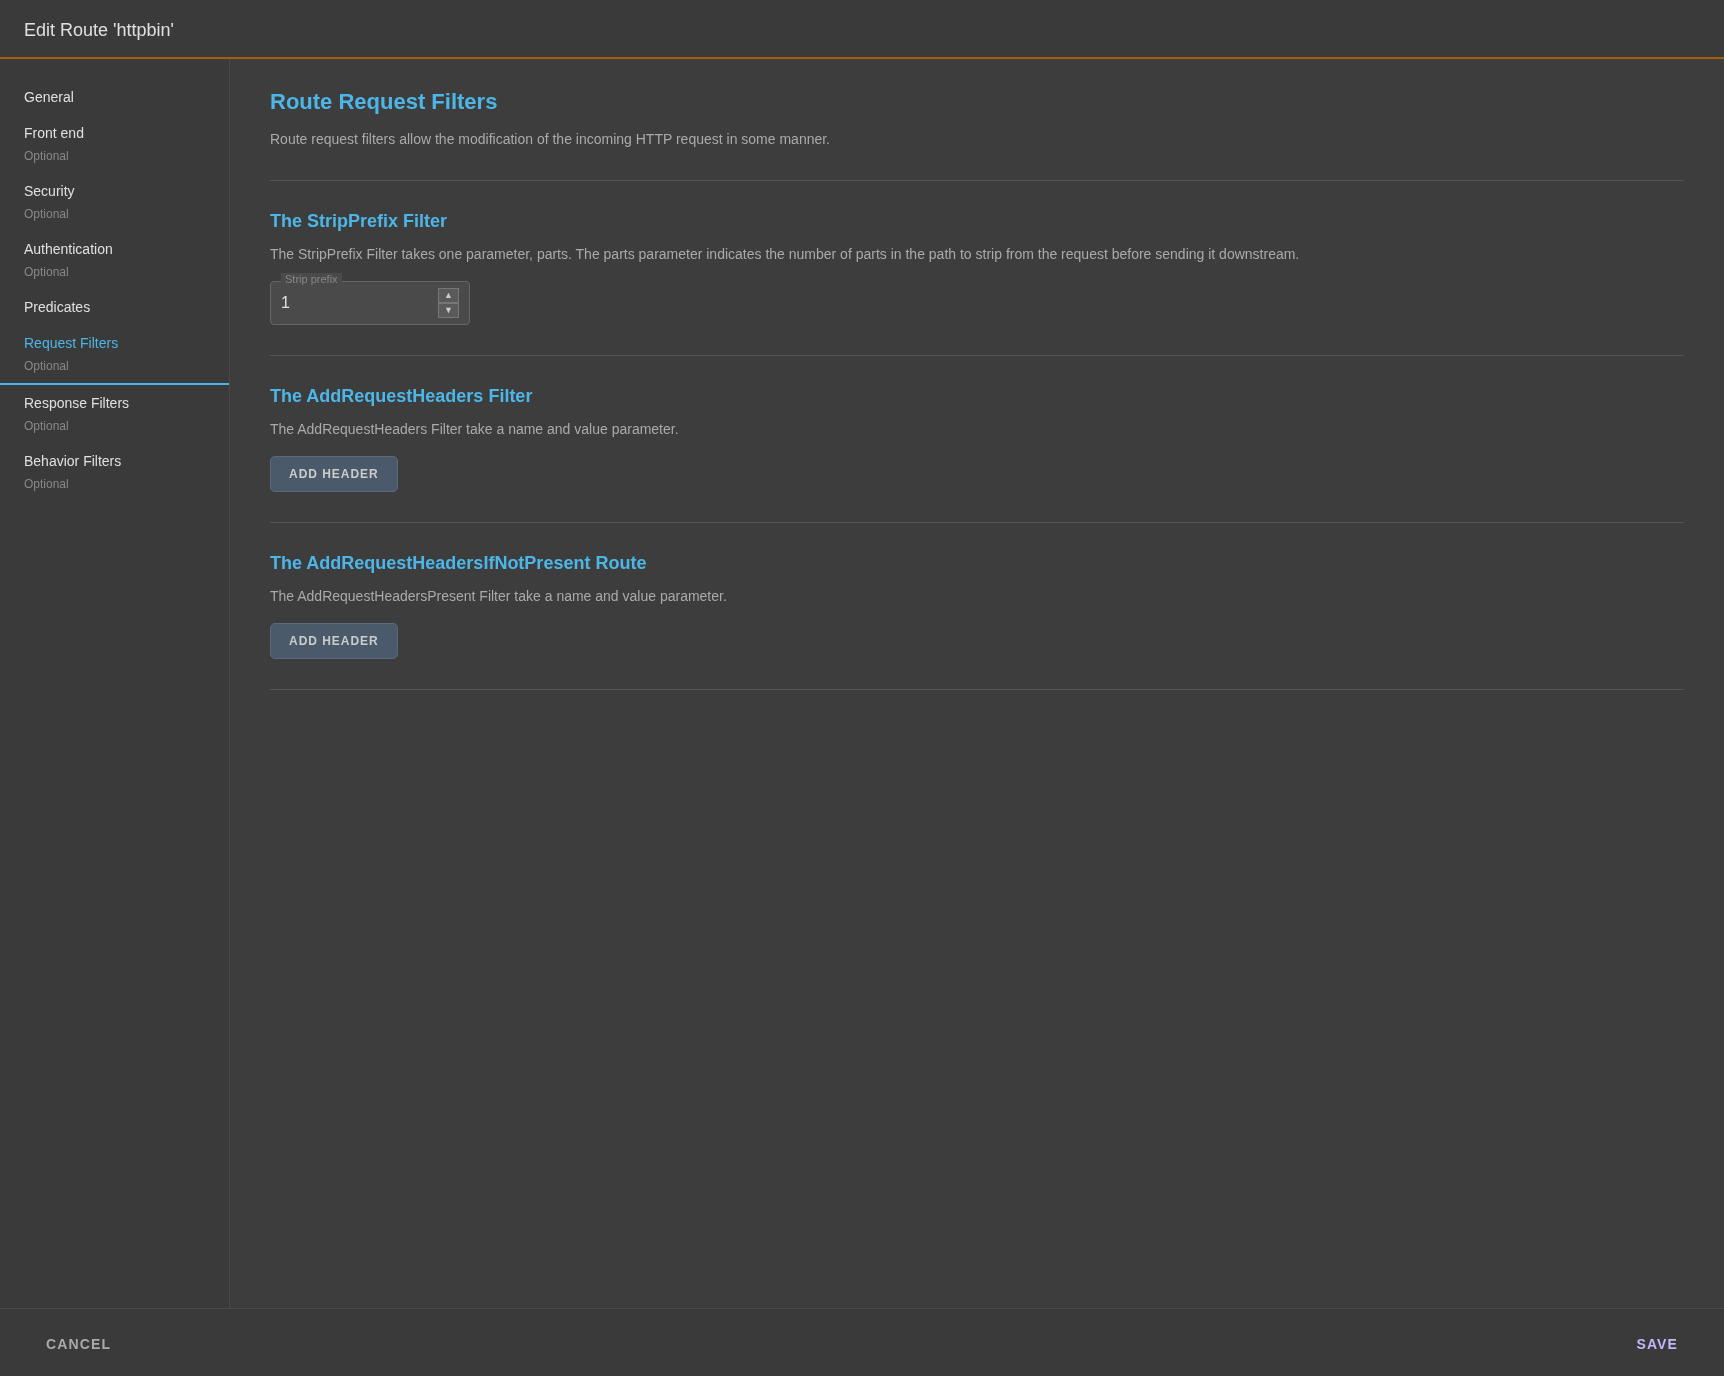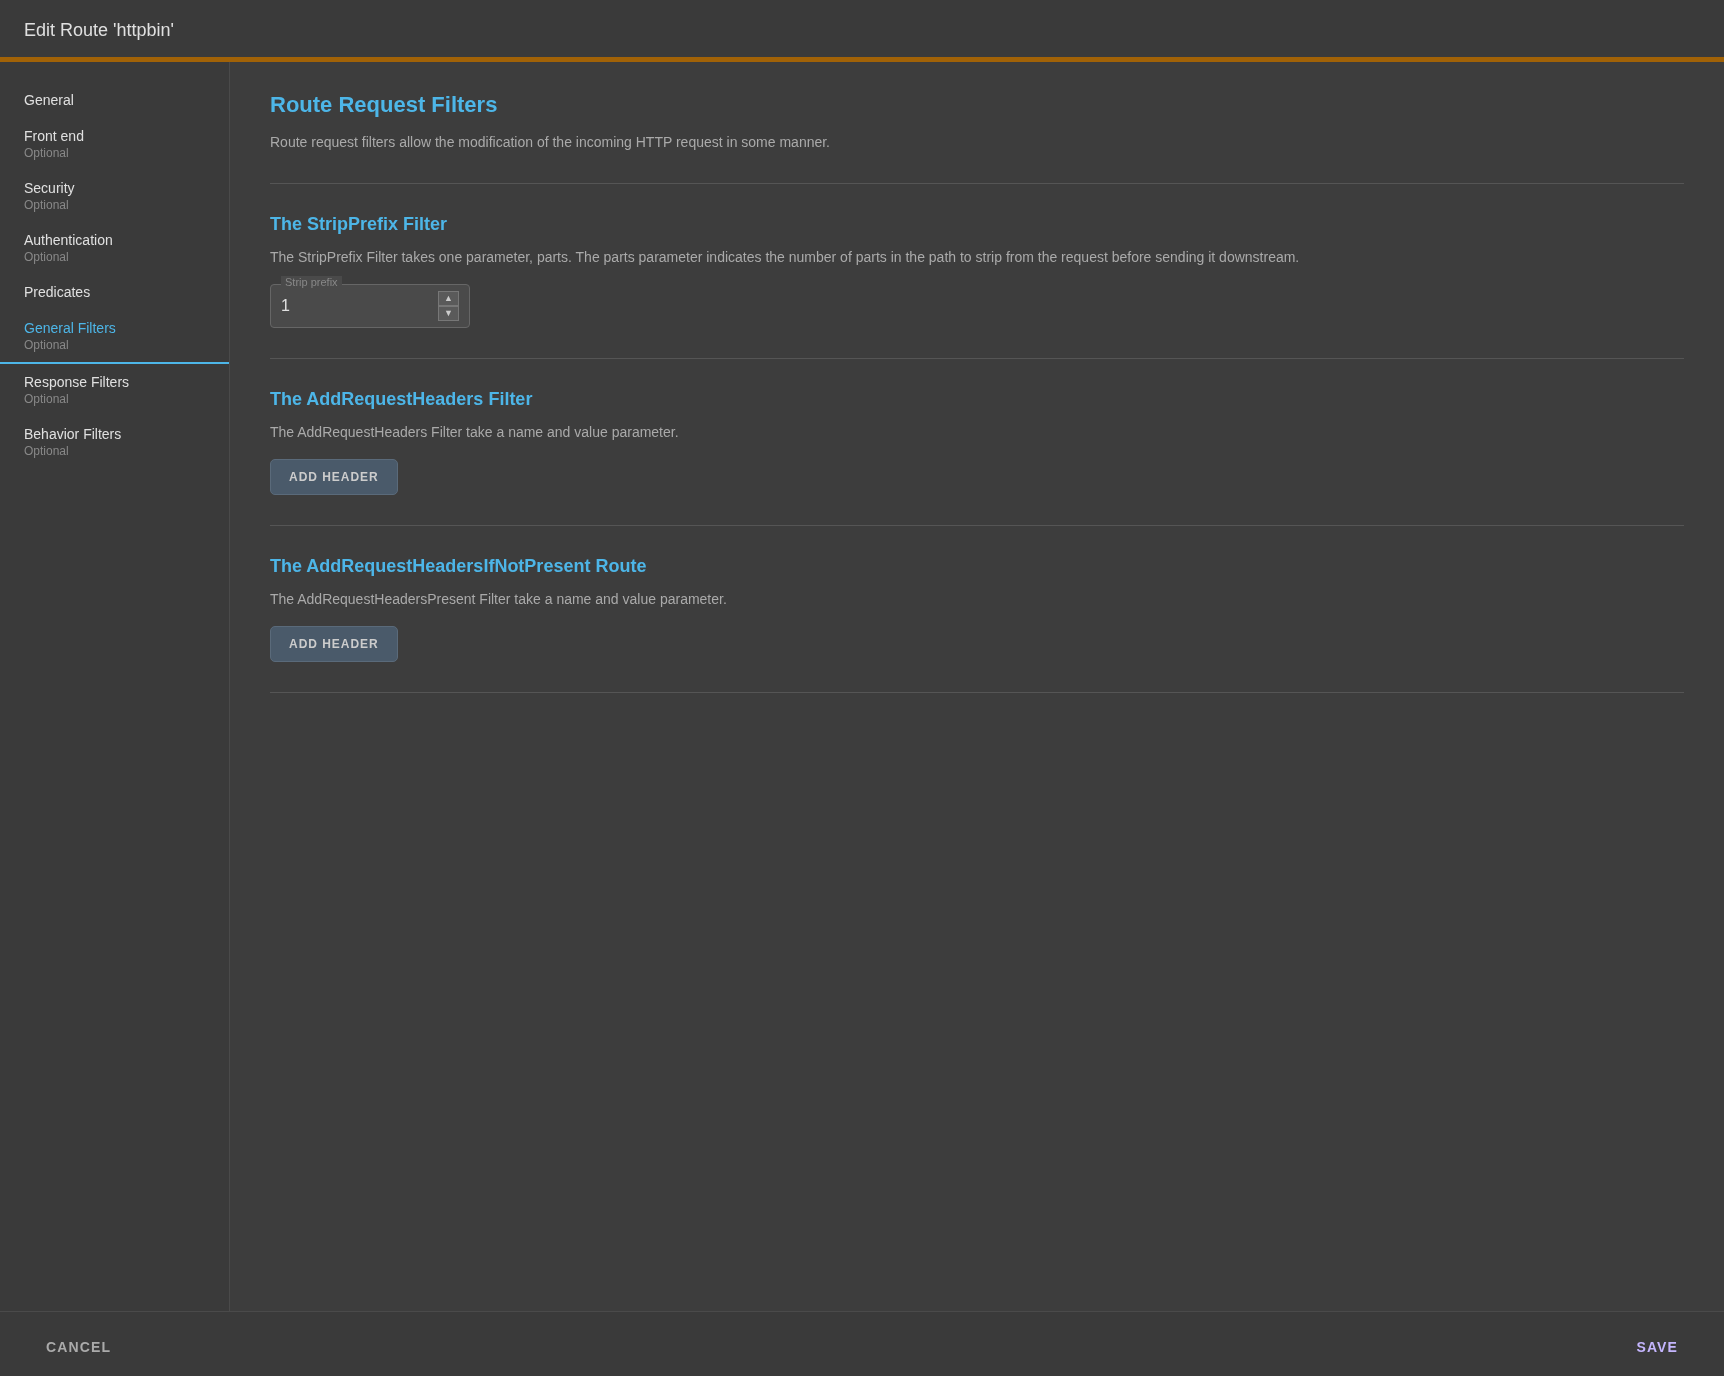--- a/index.html
+++ b/index.html
@@ -11,21 +11,21 @@
       height: 1376px;
       width: 1724px;
       overflow: hidden;
     }
     .page-title {
       padding: 20px 24px 16px 24px;
       font-size: 18px;
       font-weight: 500;
       color: #e0e0e0;
       background-color: #3a3a3a;
-      border-bottom: 5px solid #a16207;
+      border-bottom: 2px solid #a16207;
     }
     .layout {
       display: flex;
       height: calc(1376px - 57px - 70px);
     }
     .sidebar {
       width: 230px;
       min-width: 230px;
       padding: 20px 0;
       background-color: #3a3a3a;
@@ -42,21 +42,21 @@
       font-size: 14px;
       font-weight: 500;
       color: #e0e0e0;
     }
     .sidebar-item.active .sidebar-item-name {
       color: #4db6e8;
     }
     .sidebar-item-sub {
       font-size: 12px;
       color: #888888;
-      margin-top: 2px;
+      margin-top: 8px;
     }
     .main-content {
       flex: 1;
       padding: 30px 40px;
       overflow-y: scroll;
       background-color: #3d3d3d;
       position: relative;
     }
     .main-content::-webkit-scrollbar {
       width: 14px;
@@ -202,21 +202,21 @@
           <div class="sidebar-item-sub">Optional</div>
         </div>
         <div class="sidebar-item">
           <div class="sidebar-item-name">Authentication</div>
           <div class="sidebar-item-sub">Optional</div>
         </div>
         <div class="sidebar-item">
           <div class="sidebar-item-name">Predicates</div>
         </div>
         <div class="sidebar-item active">
-          <div class="sidebar-item-name">General Filters</div>
+          <div class="sidebar-item-name">Request Filters</div>
           <div class="sidebar-item-sub">Optional</div>
         </div>
         <div class="sidebar-item">
           <div class="sidebar-item-name">Response Filters</div>
           <div class="sidebar-item-sub">Optional</div>
         </div>
         <div class="sidebar-item">
           <div class="sidebar-item-name">Behavior Filters</div>
           <div class="sidebar-item-sub">Optional</div>
         </div>

